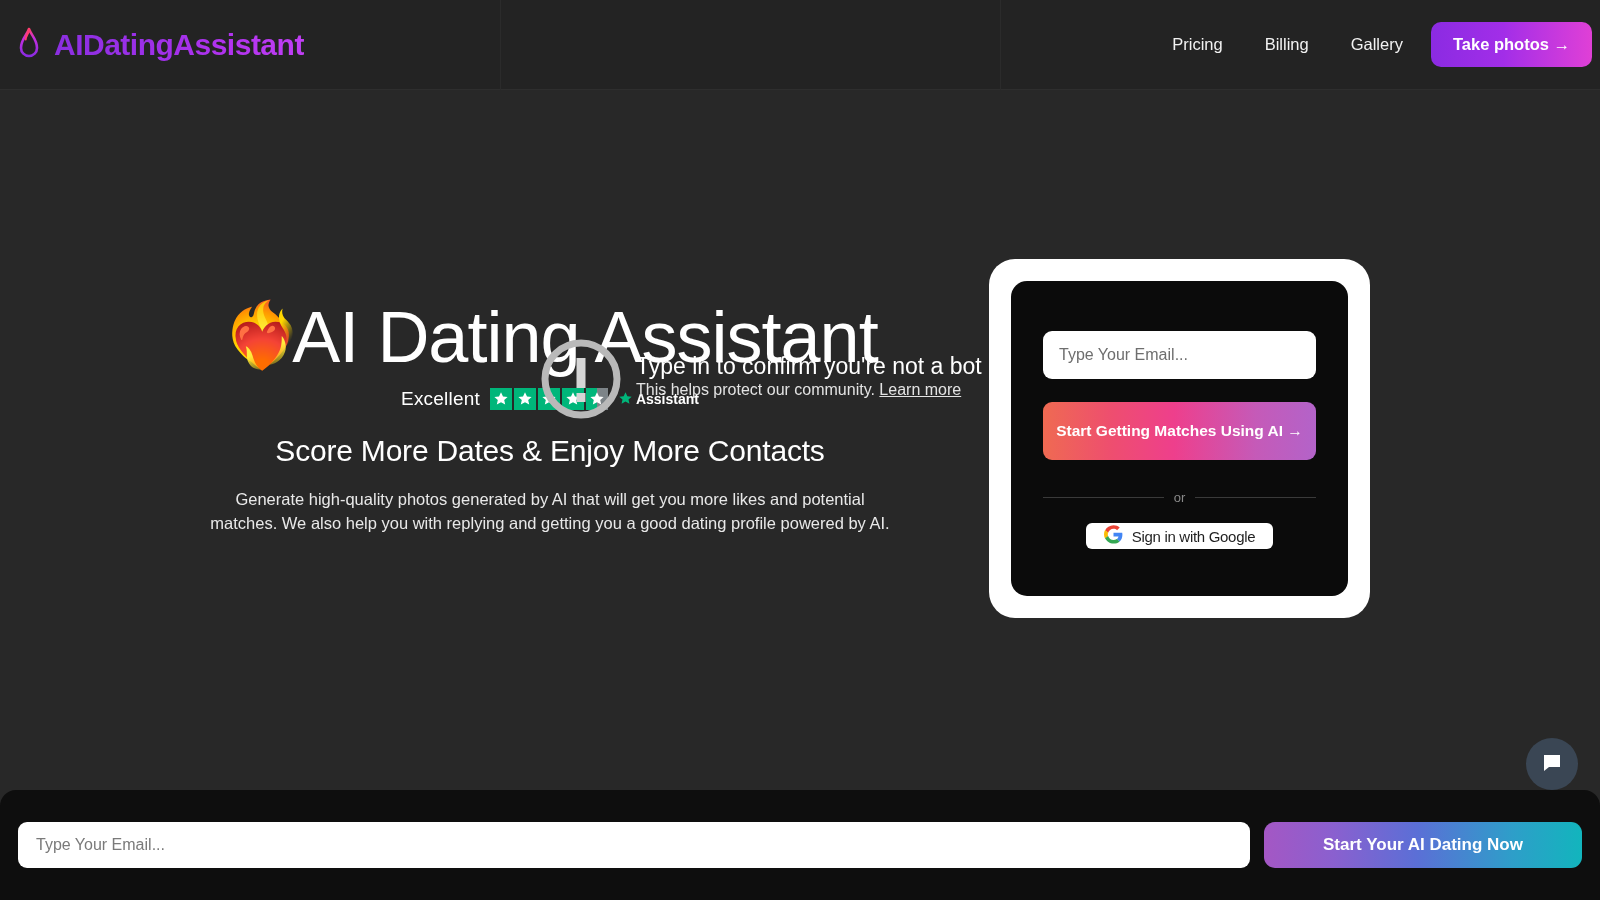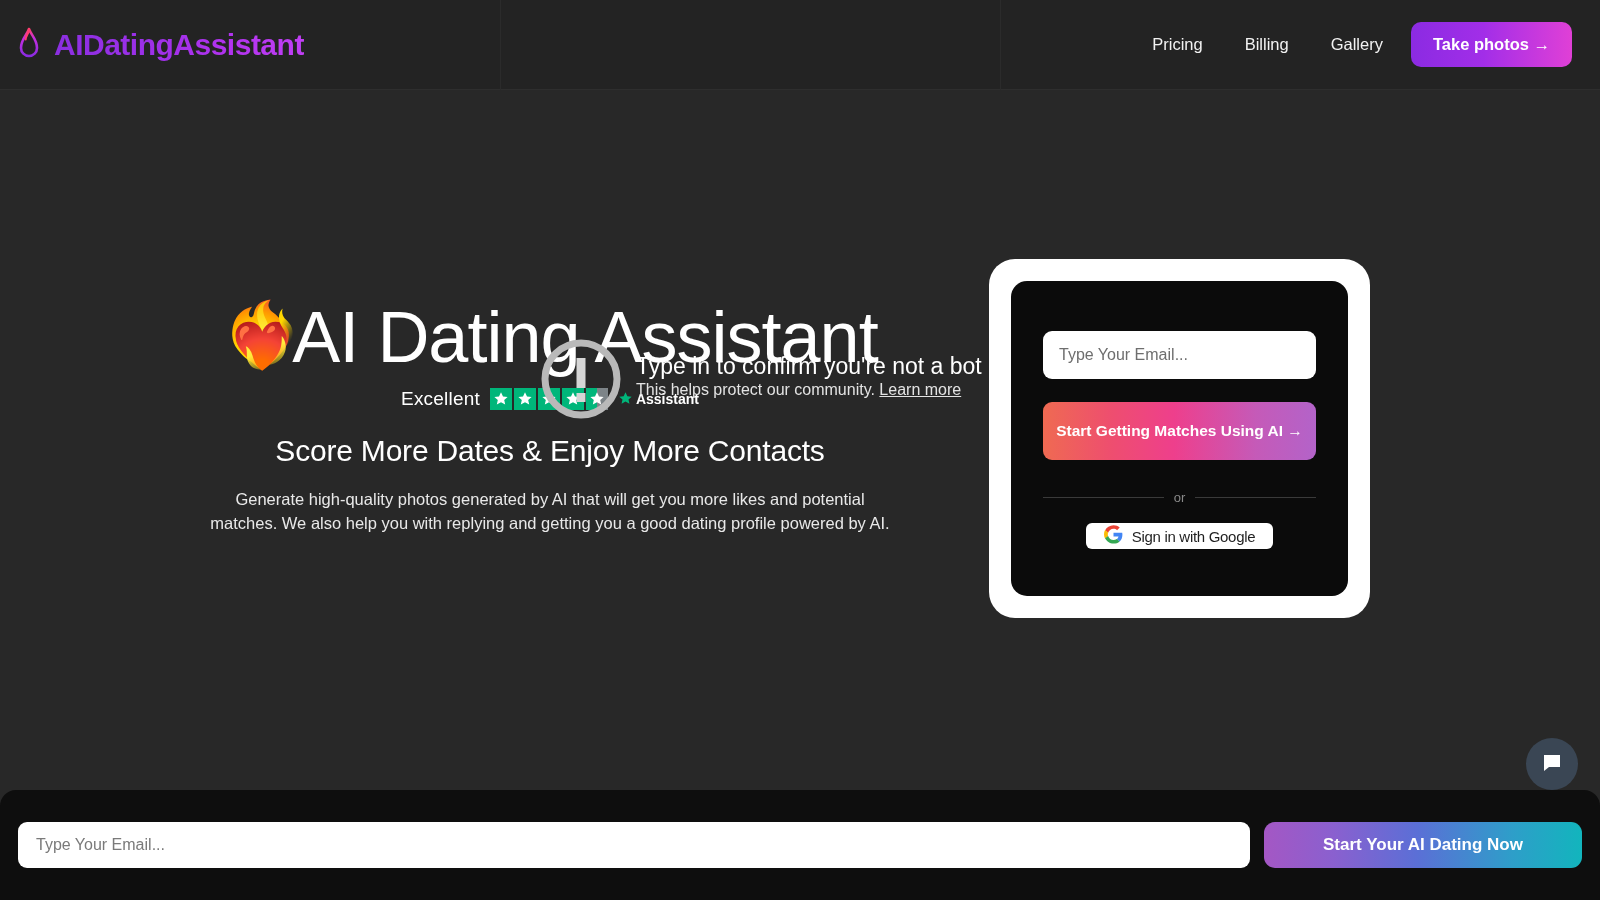--- a/index.html
+++ b/index.html
@@ -66,21 +66,21 @@
     background-clip: text;
     color: transparent;
     white-space: nowrap;
   }
 
   .nav {
     margin-left: auto;
     display: flex;
     align-items: center;
     gap: 0;
-    padding-right: 28px;
+    padding-right: 8px;
     z-index: 2;
   }
 
   .nav-link {
     font-size: 16.5px;
     color: #f2f2f2;
     text-decoration: none;
     padding: 10px 14px;
     margin-right: 14px;
     white-space: nowrap;

